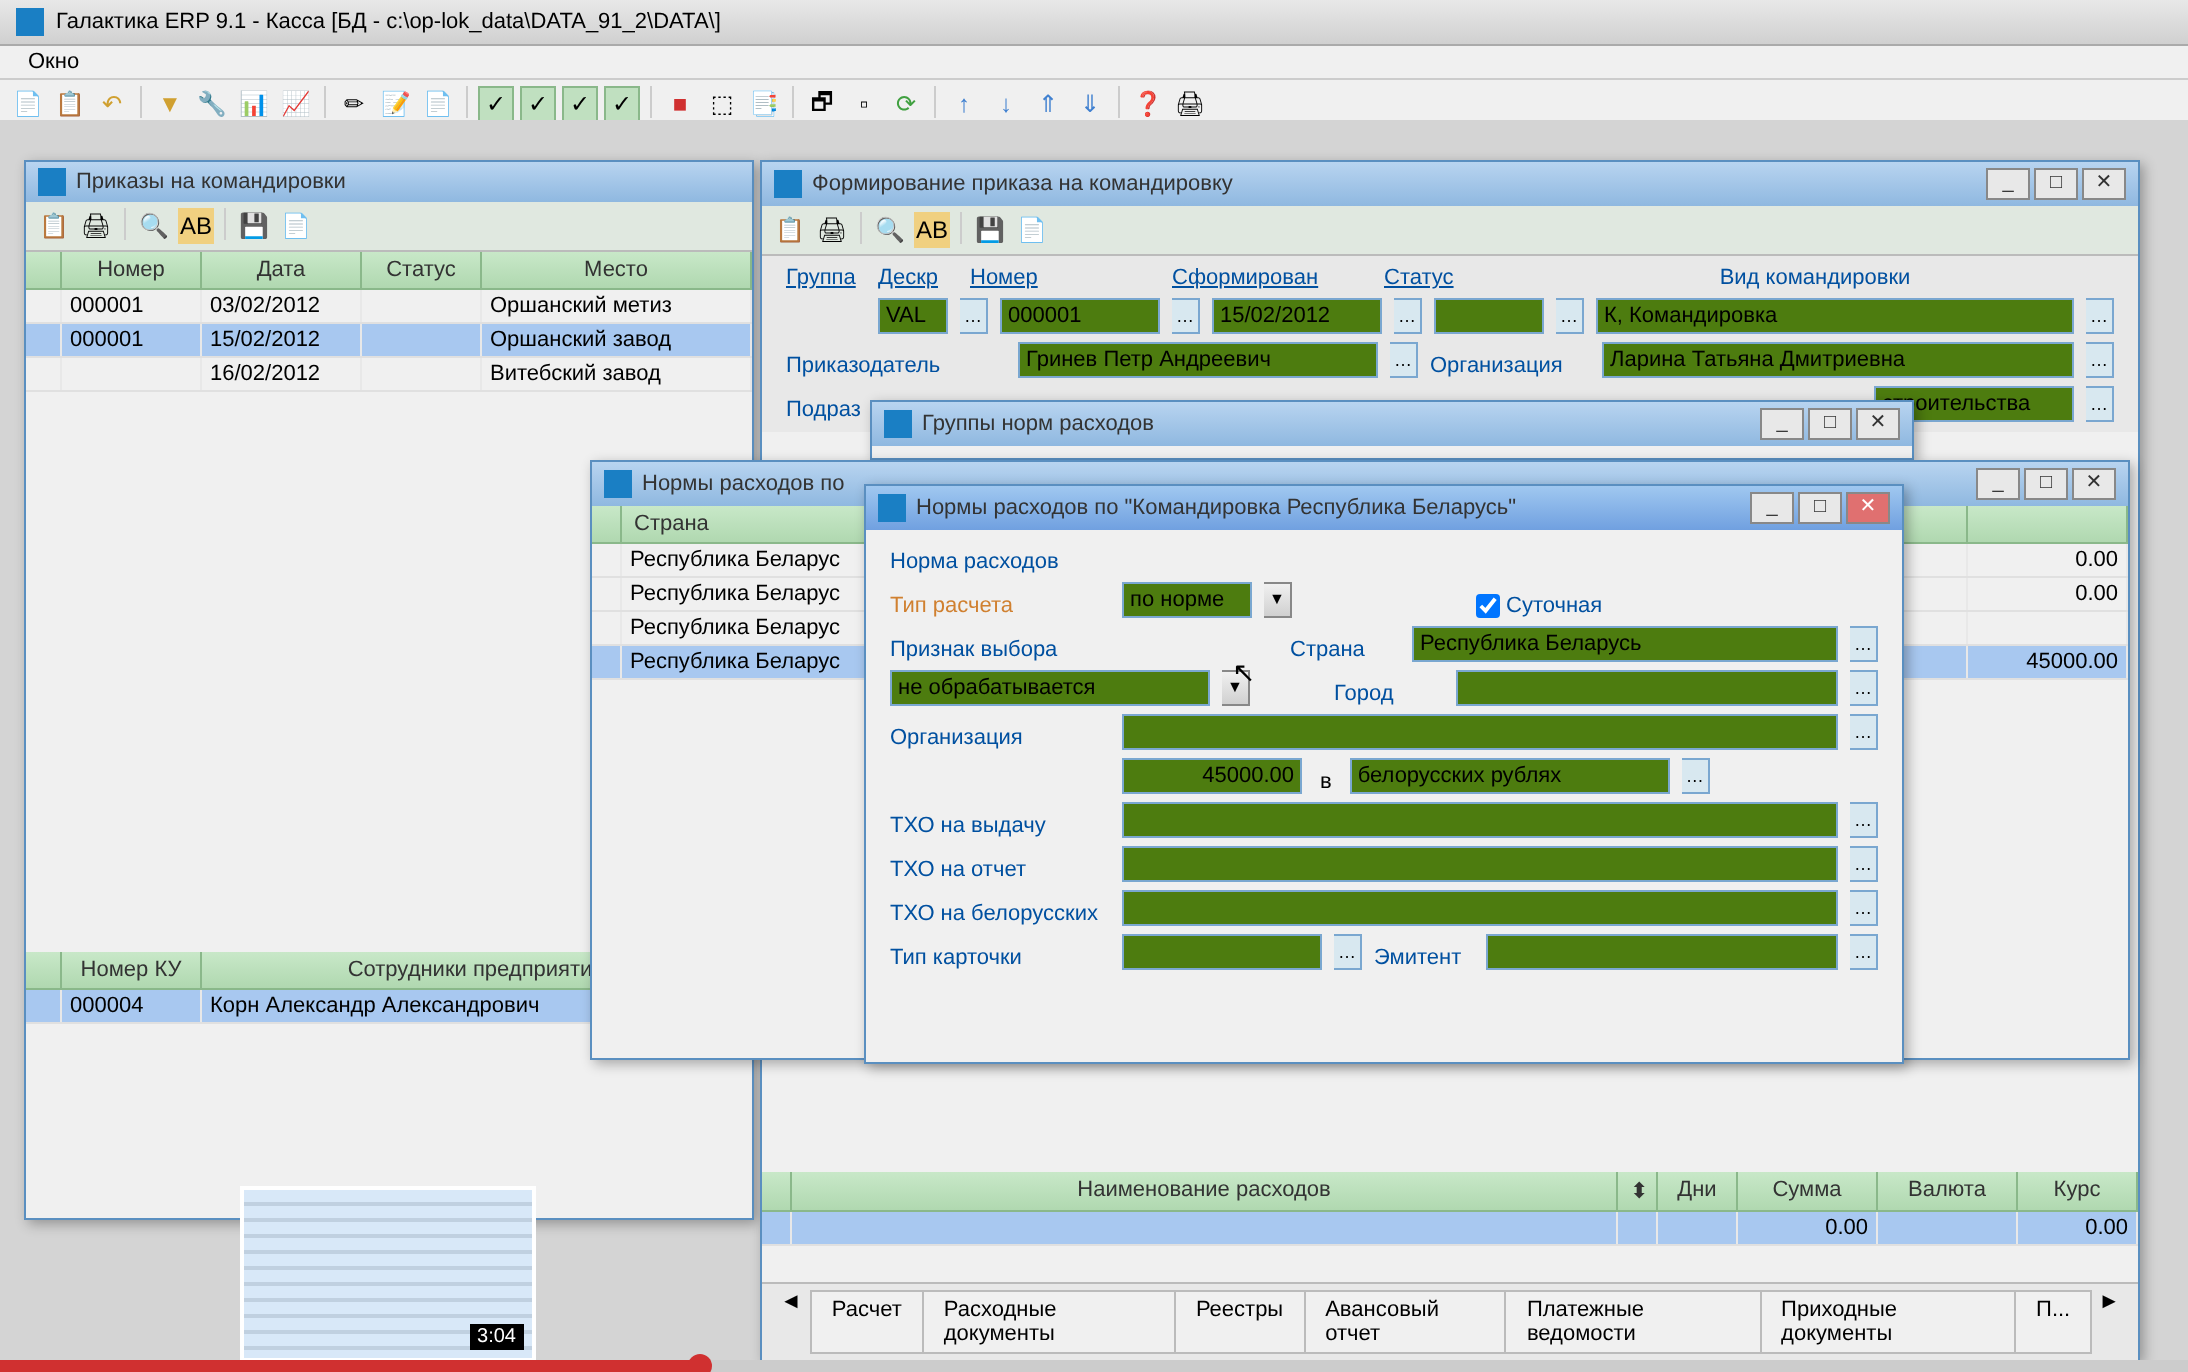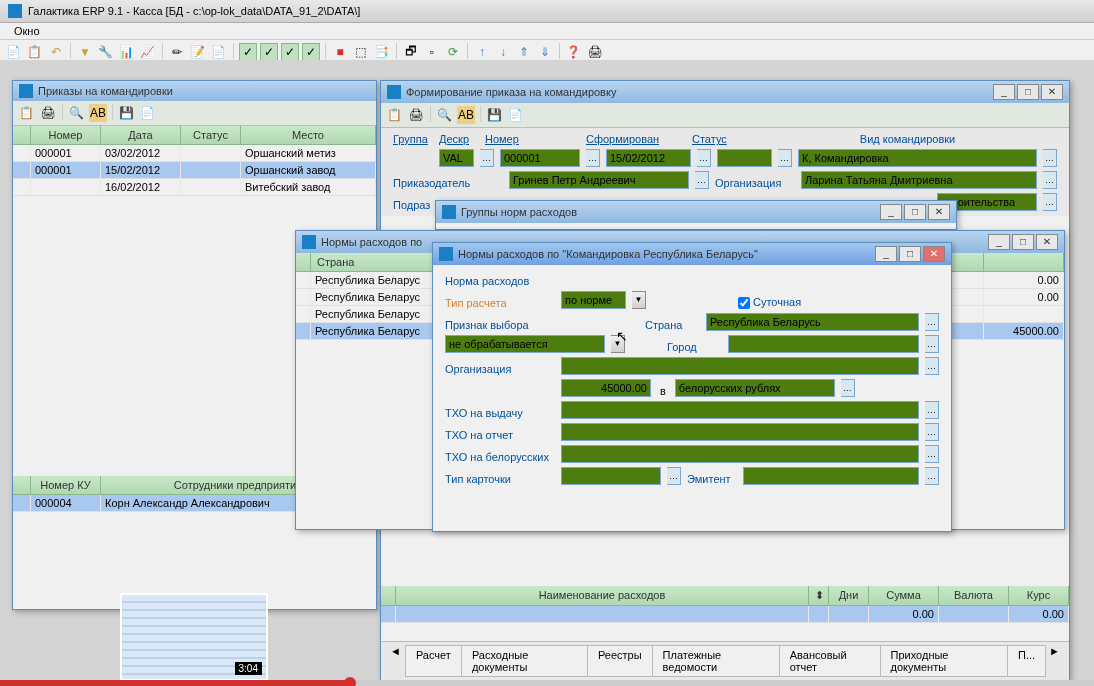--- a/index.html
+++ b/index.html
@@ -227,22 +227,22 @@
     <div class="gc" style="width:70px;text-align:right">0.00</div>
     <div class="gc" style="width:70px"></div>
     <div class="gc" style="width:60px;text-align:right">0.00</div>
   </div>
   <div style="height:18px"></div>
   <div class="tabbar">
     <span style="padding:0 4px">◄</span>
     <span class="tab">Расчет</span>
     <span class="tab">Расходные документы</span>
     <span class="tab">Реестры</span>
+    <span class="tab">Авансовый отчет</span>
     <span class="tab">Платежные ведомости</span>
-    <span class="tab">Авансовый отчет</span>
     <span class="tab">Приходные документы</span>
     <span class="tab">П...</span>
     <span style="padding:0 4px">►</span>
   </div>
 </div>
 
 <div class="win" style="left:435px; top:140px; width:522px; height:30px;">
   <div class="win-title">
     <span class="wicon"></span>
     <span>Группы норм расходов</span>

